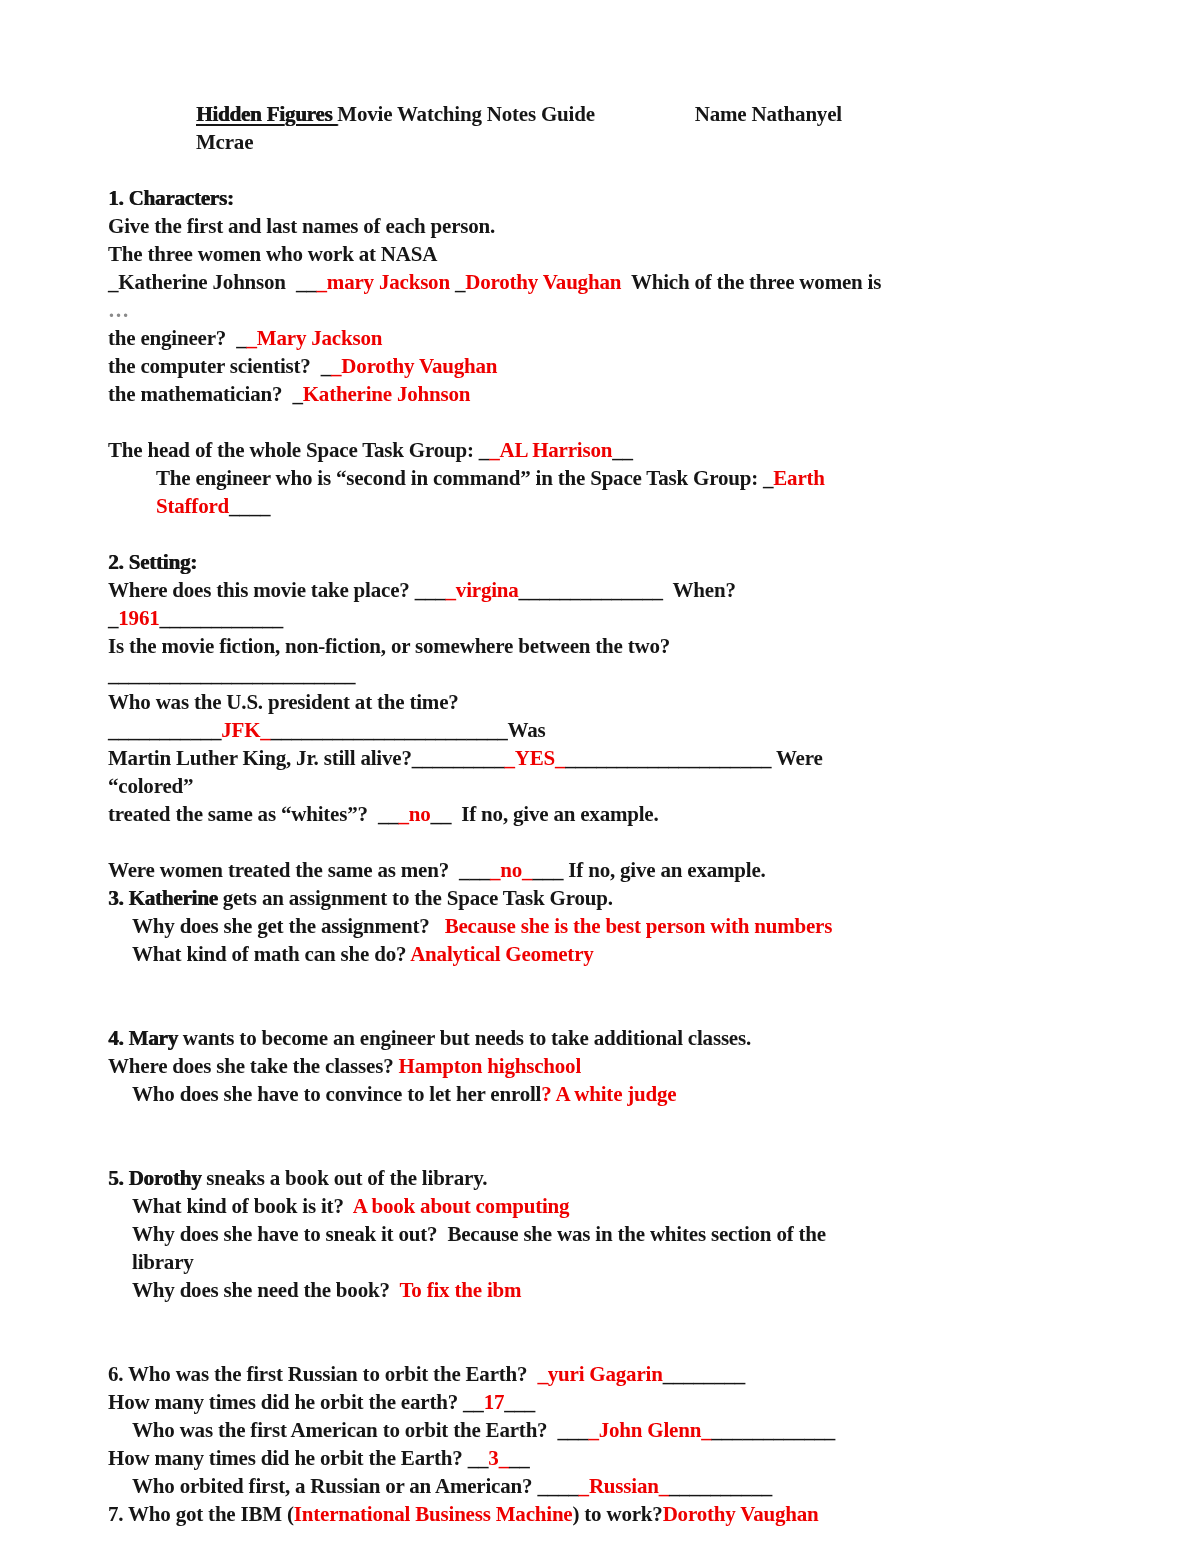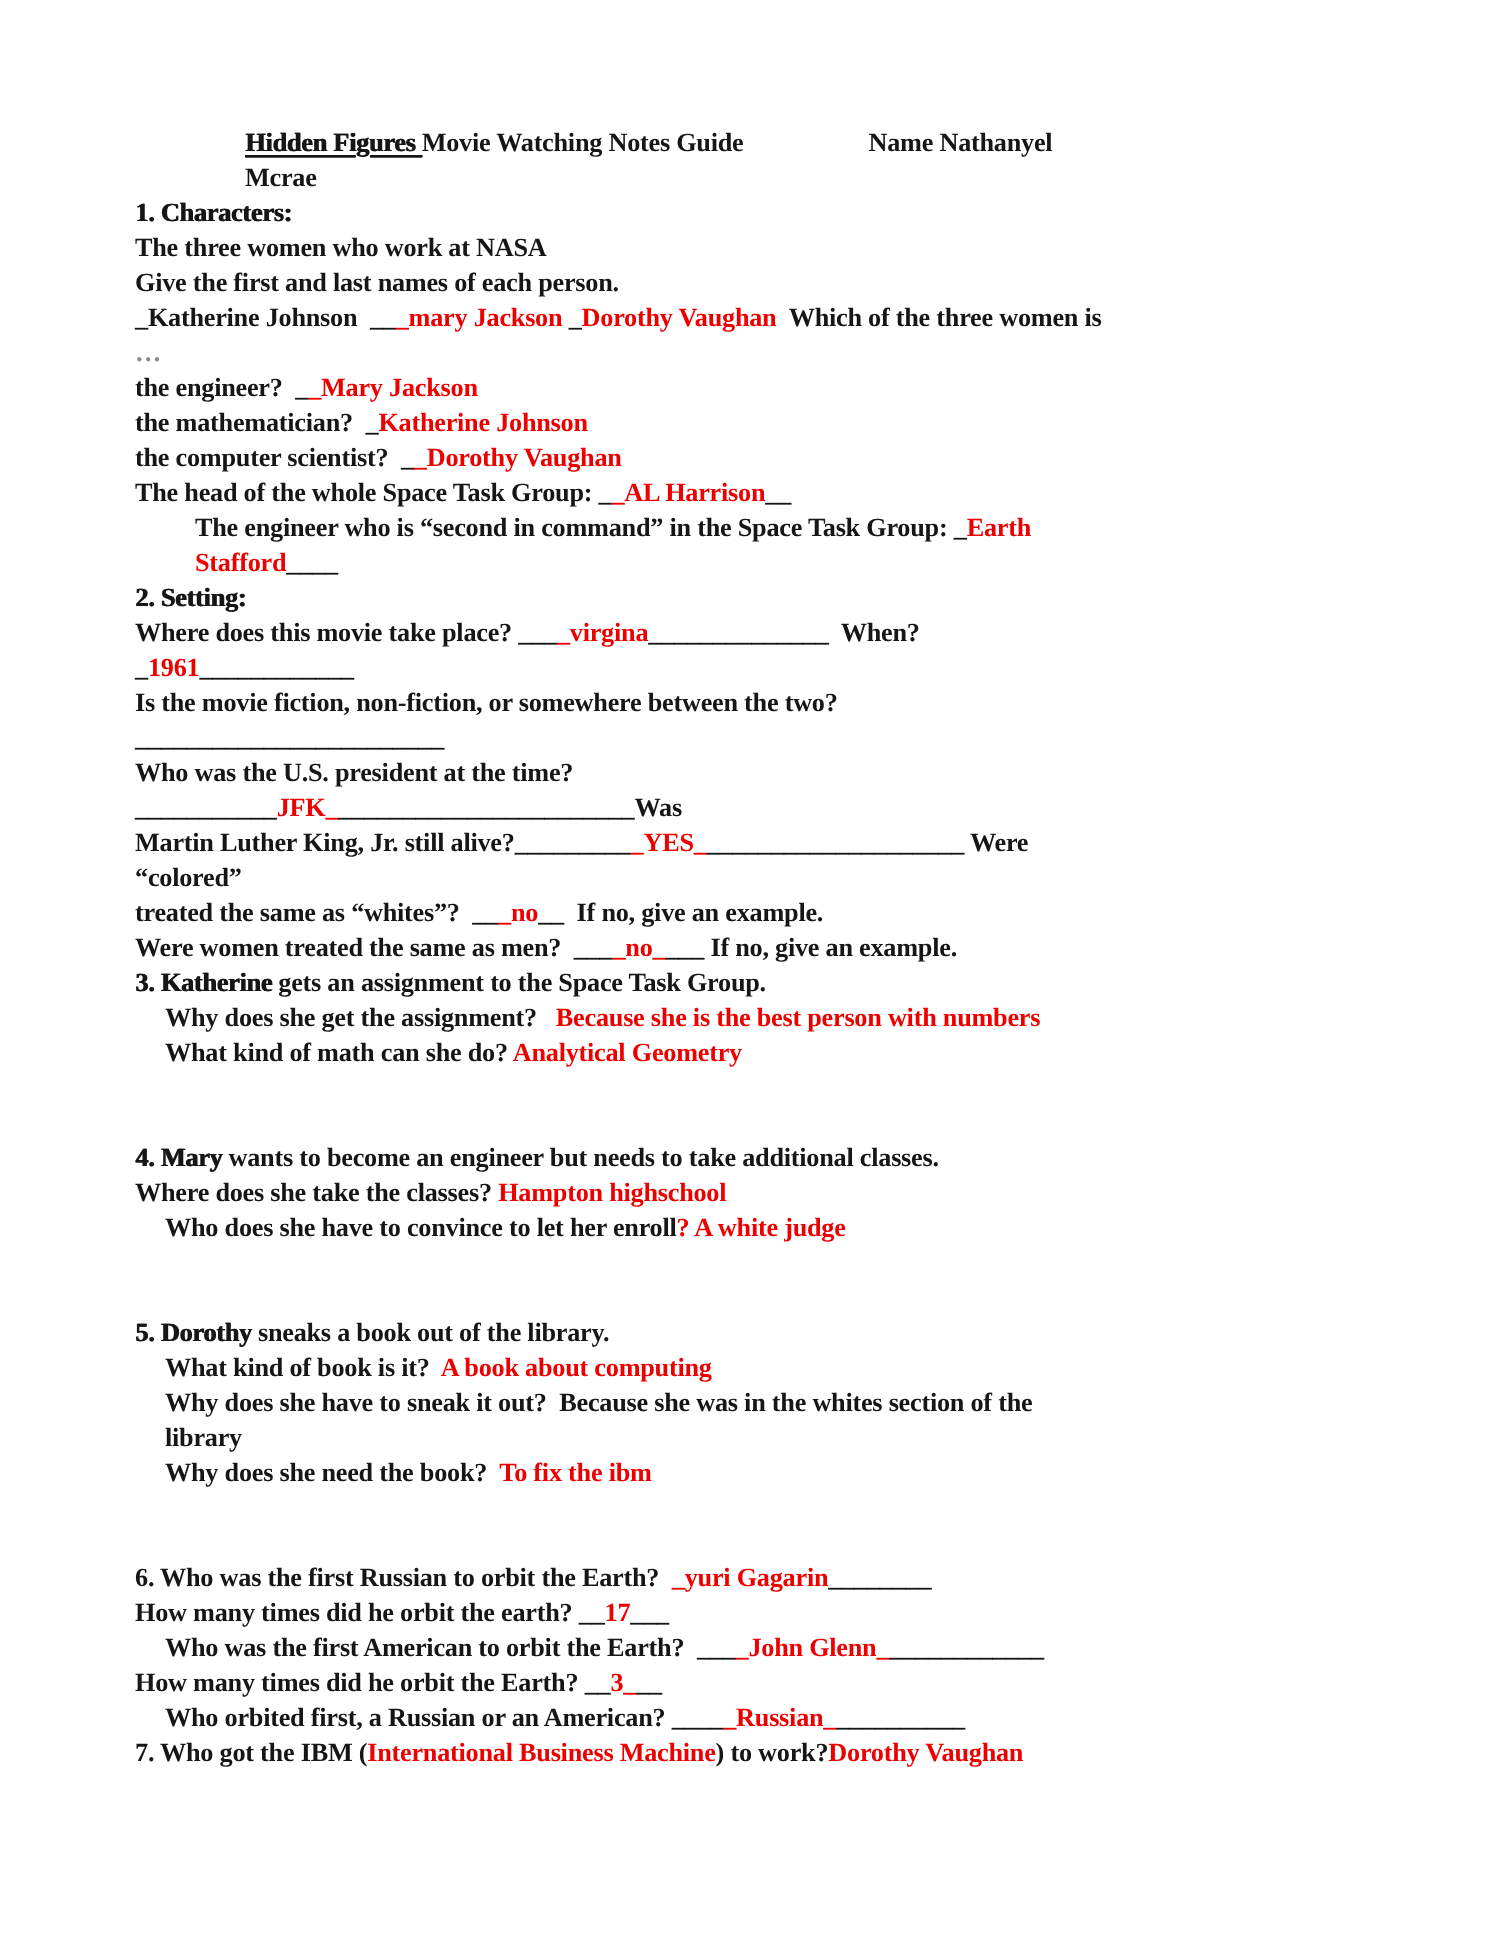--- a/index.html
+++ b/index.html
@@ -18,42 +18,42 @@
     font-weight:bold;
     font-size:21px;
     line-height:28px;
     color:var(--ink);
     letter-spacing:-0.2px;
   }
   .line{white-space:pre-wrap;min-height:28px;}
   .ind-1{padding-left:24px;font-family:Liberation Serif, serif;}
   .ind-2{padding-left:48px;}
   .ind-t{padding-left:88px;}
-  .gap-1{}
+  .gap-1{margin-top:28px;}
   .gap-2{margin-top:56px;}
   .gap-3{}
   .k{color:var(--ink);}
   .r{color:var(--red);}
   .g{color:var(--gray);}
   .xb{text-shadow:0.7px 0 0 currentColor;}
   .u{text-decoration:underline;text-decoration-thickness:2px;text-underline-offset:3px;}
   .tab{display:inline-block;width:100px;}
 </style>
 </head>
 <body>
 
 <div class="doc">
     <div class="line ind-t"><span class="k xb u">Hidden Figures </span><span class="k">Movie Watching Notes Guide</span><span class="tab"></span><span class="k">Name Nathanyel Mcrae</span></div>
     <div class="line gap-1"><span class="k xb">1. Characters:</span></div>
+    <div class="line"><span class="k">Give the first and last names of each person.</span></div>
     <div class="line"><span class="k">The three women who work at NASA</span></div>
-    <div class="line"><span class="k">Give the first and last names of each person.</span></div>
     <div class="line"><span class="k">_Katherine Johnson  </span><span class="k">__</span><span class="r">_mary Jackson </span><span class="k">_</span><span class="r">Dorothy Vaughan</span><span class="k">  Which of the three women is </span><span class="g">…</span></div>
     <div class="line"><span class="k">the engineer?  </span><span class="k">_</span><span class="r">_Mary Jackson</span></div>
+    <div class="line"><span class="k">the computer scientist?  </span><span class="k">_</span><span class="r">_Dorothy Vaughan</span></div>
     <div class="line"><span class="k">the mathematician?  </span><span class="k">_</span><span class="r">Katherine Johnson</span></div>
-    <div class="line"><span class="k">the computer scientist?  </span><span class="k">_</span><span class="r">_Dorothy Vaughan</span></div>
     <div class="line gap-1"><span class="k">The head of the whole Space Task Group: </span><span class="k">_</span><span class="r">_AL Harrison</span><span class="k">__</span></div>
     <div class="line ind-2"><span class="k">The engineer who is “second in command” in the Space Task Group: </span><span class="k">_</span><span class="r">Earth Stafford</span><span class="k">____</span></div>
     <div class="line gap-1"><span class="k xb">2. Setting:</span></div>
     <div class="line"><span class="k">Where does this movie take place? </span><span class="k">___</span><span class="r">_virgina</span><span class="k">______________</span><span class="k">  When? </span><span class="k">_</span><span class="r">1961</span><span class="k">____________</span></div>
     <div class="line"><span class="k">Is the movie fiction, non-fiction, or somewhere between the two?</span><span class="k">________________________</span></div>
     <div class="line"><span class="k">Who was the U.S. president at the time?</span><span class="k">___________</span><span class="r">JFK_</span><span class="k">_______________________</span><span class="k">Was</span></div>
     <div class="line"><span class="k">Martin Luther King, Jr. still alive?</span><span class="k">_________</span><span class="r">_YES_</span><span class="k">____________________</span><span class="k"> Were “colored”</span></div>
     <div class="line"><span class="k">treated the same as “whites”?  </span><span class="k">__</span><span class="r">_no</span><span class="k">__</span><span class="k">  If no, give an example.</span></div>
     <div class="line gap-1"><span class="k">Were women treated the same as men?  </span><span class="k">___</span><span class="r">_no_</span><span class="k">___</span><span class="k"> If no, give an example.</span></div>
     <div class="line gap-3"><span class="k xb">3. Katherine</span><span class="k"> gets an assignment to the Space Task Group.</span></div>

